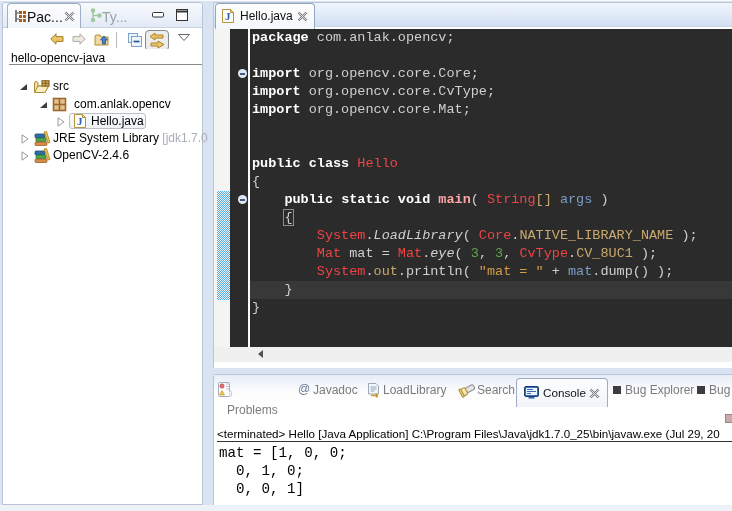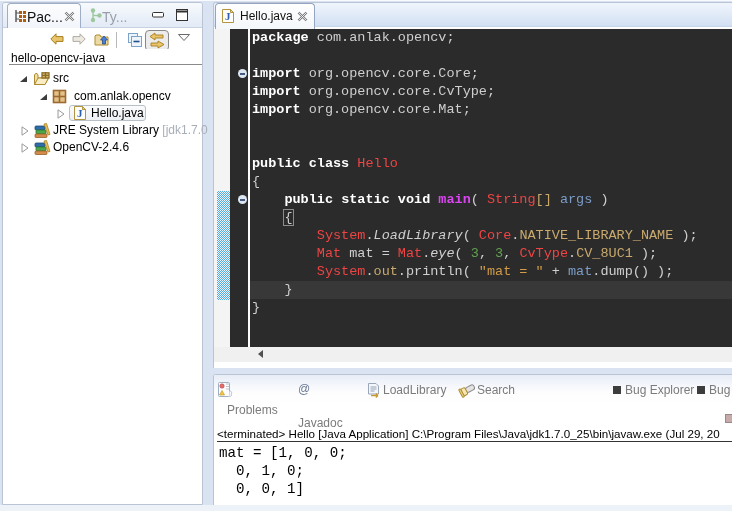--- a/index.html
+++ b/index.html
@@ -21,21 +21,21 @@
   #tytab .tabtxt { position:absolute; left:13px; top:2px; color:#9aa0a8; }
 
   
   #ltoolbar { position:absolute; left:0; top:26px; width:199px; height:24px; background:#fff; }
 
   
   #treearea { position:absolute; left:0; top:46px; width:199px; height:450px; background:#fff;
     font-size:12px; color:#000; }
   #projname { position:absolute; left:8px; top:2px; }
   #projline { position:absolute; left:6px; top:15px; width:193px; height:1px; background:#8a8a8a; }
-  .trow { position:absolute; height:17px; line-height:17px; white-space:nowrap; }
+  .trow { position:absolute; height:17px; line-height:17px; white-space:nowrap;margin-top:8px; }
   .gray { color:#a8aeb8; }
 
   
   #edpanel { left:213px; top:2px; width:519px; height:366px; background:#fff;
     border-top:1px solid #bac4d5; border-left:1px solid #bac4d5; border-radius:3px 0 0 0; }
   #edtabbar { position:absolute; left:0; top:0; width:519px; height:26px;
     background:linear-gradient(#f0f5fc,#d3e1f3 92%,#c3d3e9); border-radius:3px 0 0 0; border-bottom:2px solid #fdfdfd;}
   #jtab { position:absolute; left:1px; top:0px; width:100px; height:26px;
     background:linear-gradient(#fefefe,#f4f7fb); border:1px solid #93a5c0; border-bottom:none;
     border-radius:4px 4px 0 0; }
@@ -52,21 +52,21 @@
   .foldc::after { content:""; position:absolute; left:2px; top:3.5px; width:5px; height:2px; background:#46597e; }
   #code { position:absolute; left:0px; top:0px; font-family:Liberation Mono, monospace;
     font-size:13.5px; line-height:18px; color:#cfcfcf; white-space:pre; }
   #curline { position:absolute; left:36px; top:252px; width:483px; height:18px; background:#383838; }
   .kw { color:#ffffff; font-weight:bold; }
   .cls { color:#ef4444; }
   .fld { color:#c9a96d; }
   .str { color:#d19b48; }
   .num { color:#61a350; }
   .par { color:#7c9cc7; }
-  .mn  { color:#d946ef; font-weight:bold; }
+  .mn  { color:#fca5a5; font-weight:bold; }
   .it  { font-style:italic; }
   .bbox { outline:1px solid #8c8c8c; }
 
   
   #hscroll { position:absolute; left:0; top:344px; width:519px; height:15px; background:#f0f0f0; }
   #harrow { position:absolute; left:40px; top:3px; width:0; height:0;
     border:4px solid transparent; border-right:5px solid #505050; }
 
   
   #conpanel { left:213px; top:374px; width:519px; height:131px; background:#fff;
@@ -292,36 +292,49 @@
 
     <svg width="15" height="15" style="left:4px; top:7px;" viewBox="0 0 15 15">
       <rect x="0.5" y="0.5" width="11" height="14" rx="1" fill="#fdfdfd" stroke="#9eb0c6"></rect>
       <circle cx="4" cy="4" r="2.2" fill="#e26d6d" stroke="#b84848" stroke-width="0.6"></circle>
       <path d="M4 8.5 L6.5 13 L1.5 13 Z" fill="#f2c84b" stroke="#c89a28" stroke-width="0.7"></path>
       <path d="M8 2 L11 2 M8 4.5 L11 4.5 M8 7 L11 7" stroke="#aab6c6" stroke-width="0.8"></path>
       <path d="M11.5 9 C14 9 14 11 13 12 C14 13 13.5 14.5 11.5 14.5" fill="#fff" stroke="#9eb0c6" stroke-width="0.8"></path>
     </svg>
     <span class="ctab" style="left:13px;margin-top:20px;">Problems</span>
     <span class="ctab" style="left:84px; font-size:12px; top:7px; color:#6b7b94;">@</span>
-    <span class="ctab" style="left:84px;margin-top:33px;">Javadoc</span>
+    <span class="ctab" style="left:99px;">Javadoc</span>
     <svg width="14" height="14" style="left:153px; top:8px;" viewBox="0 0 14 14">
       <path d="M1.5 0.5 L9 0.5 L11.5 3 L11.5 11 L1.5 11 Z" fill="#f3f6fa" stroke="#9aa7b8"></path>
       <path d="M3.5 4 L9.5 4 M3.5 6 L9.5 6 M3.5 8 L7.5 8" stroke="#94a2b5" stroke-width="1"></path>
       <path d="M4 12.5 L11 12.5 M11 12.5 L8.8 10.6 M11 12.5 L8.8 14.4" stroke="#c49a30" stroke-width="1.3" fill="none"></path>
     </svg>
     <span class="ctab" style="left:169px;">LoadLibrary</span>
     <svg width="16" height="15" style="left:245px; top:7px;" viewBox="0 0 17 15">
       <g transform="rotate(-28 9 8)">
         <rect x="7" y="5.2" width="10" height="5.6" rx="2.6" fill="#e3e3e3" stroke="#8a8a8a"></rect>
         <rect x="2.6" y="4" width="5" height="8" rx="1.4" fill="#f5e6b2" stroke="#ad8c2c"></rect>
         <rect x="0.8" y="3.2" width="2.2" height="9.6" rx="1" fill="#e8cf86" stroke="#ad8c2c"></rect>
       </g>
     </svg>
     <span class="ctab" style="left:263px;">Search</span>
 
+    <div id="constab">
+      <svg width="15" height="13" style="left:7px; top:7px;" viewBox="0 0 15 13">
+        <rect x="0.5" y="0.5" width="14" height="10" rx="1.5" fill="#3a6cb4" stroke="#1d3f74"></rect>
+        <rect x="2" y="2" width="11" height="7" fill="#eef4fc"></rect>
+        <path d="M3 3.5 L9 3.5 M3 5.5 L12 5.5 M3 7.5 L7 7.5" stroke="#3a6cb4" stroke-width="1"></path>
+        <rect x="4.5" y="11" width="6" height="1.6" fill="#3a6cb4"></rect>
+      </svg>
+      <span class="tabtxt">Console</span>
+      <svg width="11" height="11" style="left:72px; top:9px;" viewBox="0 0 11 11">
+        <path d="M1.5 1.5 L9.5 9.5 M9.5 1.5 L1.5 9.5" stroke="#7a7a7a" stroke-width="2.4"></path>
+          <path d="M1.5 1.5 L9.5 9.5 M9.5 1.5 L1.5 9.5" stroke="#fdfdfd" stroke-width="0.8"></path>
+      </svg>
+    </div>
 
     <span class="ctab" style="left:399px;"><span class="bsq"></span>Bug Explorer</span>
     <span class="ctab" style="left:483px;"><span class="bsq"></span>Bug</span>
   </div>
 
   <div id="contoolsq"></div>
   <div id="termline">&lt;terminated&gt; Hello [Java Application] C:\Program Files\Java\jdk1.7.0_25\bin\javaw.exe (Jul 29, 20</div>
   <div id="conout">mat = [1, 0, 0;
   0, 1, 0;
   0, 0, 1]</div>

